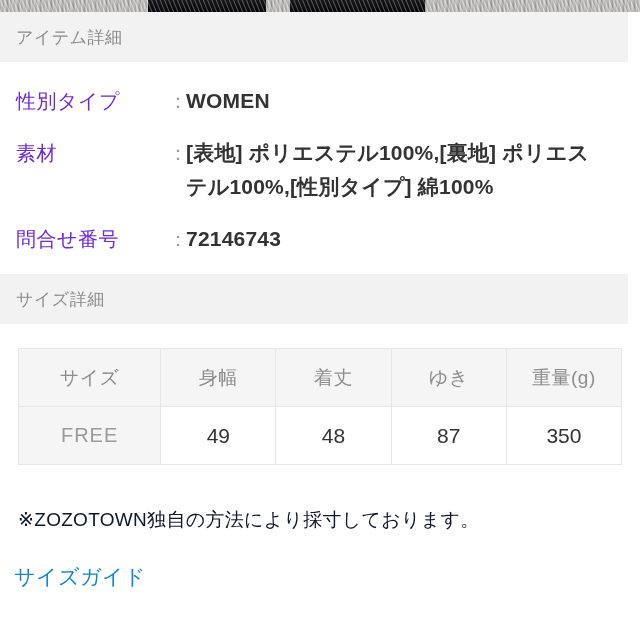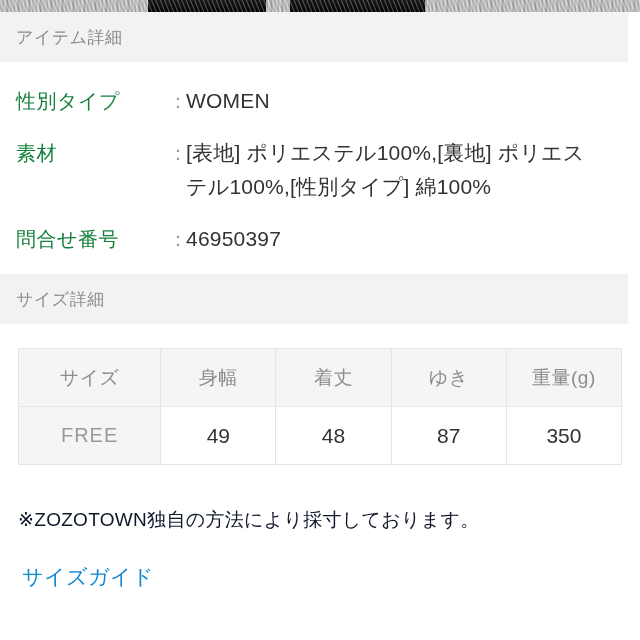--- a/index.html
+++ b/index.html
@@ -73,38 +73,39 @@
   .spec-row {
     display: flex;
     align-items: flex-start;
     padding: 0 16px 0 16px;
     margin-bottom: 18px;
   }
   .spec-label {
     width: 152px;
     flex: 0 0 152px;
     font-size: 20px;
-    color: #15803d;
+    color: #6d28d9;
     line-height: 34px;
     letter-spacing: .5px;
   }
   .spec-colon {
     width: 18px;
     flex: 0 0 18px;
     font-size: 20px;
     color: #9a9a9a;
     line-height: 34px;
   }
   .spec-value {
     flex: 1 1 auto;
     font-size: 21px;
     color: #333333;
     line-height: 34px;
     letter-spacing: .2px;
     max-width: 408px;
+    font-weight: bold;
   }
 
   
   .table-wrap {
     padding: 24px 18px 16px 18px;
   }
   table.size-table {
     width: 604px;
     border-collapse: collapse;
     table-layout: fixed;
@@ -138,21 +139,21 @@
   col.c-rest  { width: 115px; }
 
   
   .note {
     padding: 26px 18px 0 18px;
     font-size: 19px;
     color: #0f172a;
     letter-spacing: .3px;
   }
   .size-guide-wrap {
-    padding: 30px 18px 0 22px;
+    padding: 30px 18px 0 14px;
   }
   a.size-guide {
     font-size: 21px;
     color: #1288d0;
     text-decoration: none;
     letter-spacing: .5px;
   }
 </style>
 </head>
 <body>
@@ -179,21 +180,21 @@
 
     <div class="spec-row">
       <span class="spec-label">素材</span>
       <span class="spec-colon">：</span>
       <span class="spec-value">[表地] ポリエステル100%,[裏地] ポリエステル100%,[性別タイプ] 綿100%</span>
     </div>
 
     <div class="spec-row">
       <span class="spec-label">問合せ番号</span>
       <span class="spec-colon">：</span>
-      <span class="spec-value">46950397</span>
+      <span class="spec-value">72146743</span>
     </div>
 
   </div>
 
   <div class="section-bar">
     <span class="title">サイズ詳細</span>
   </div>
 
   <div class="table-wrap">
     <table class="size-table">

